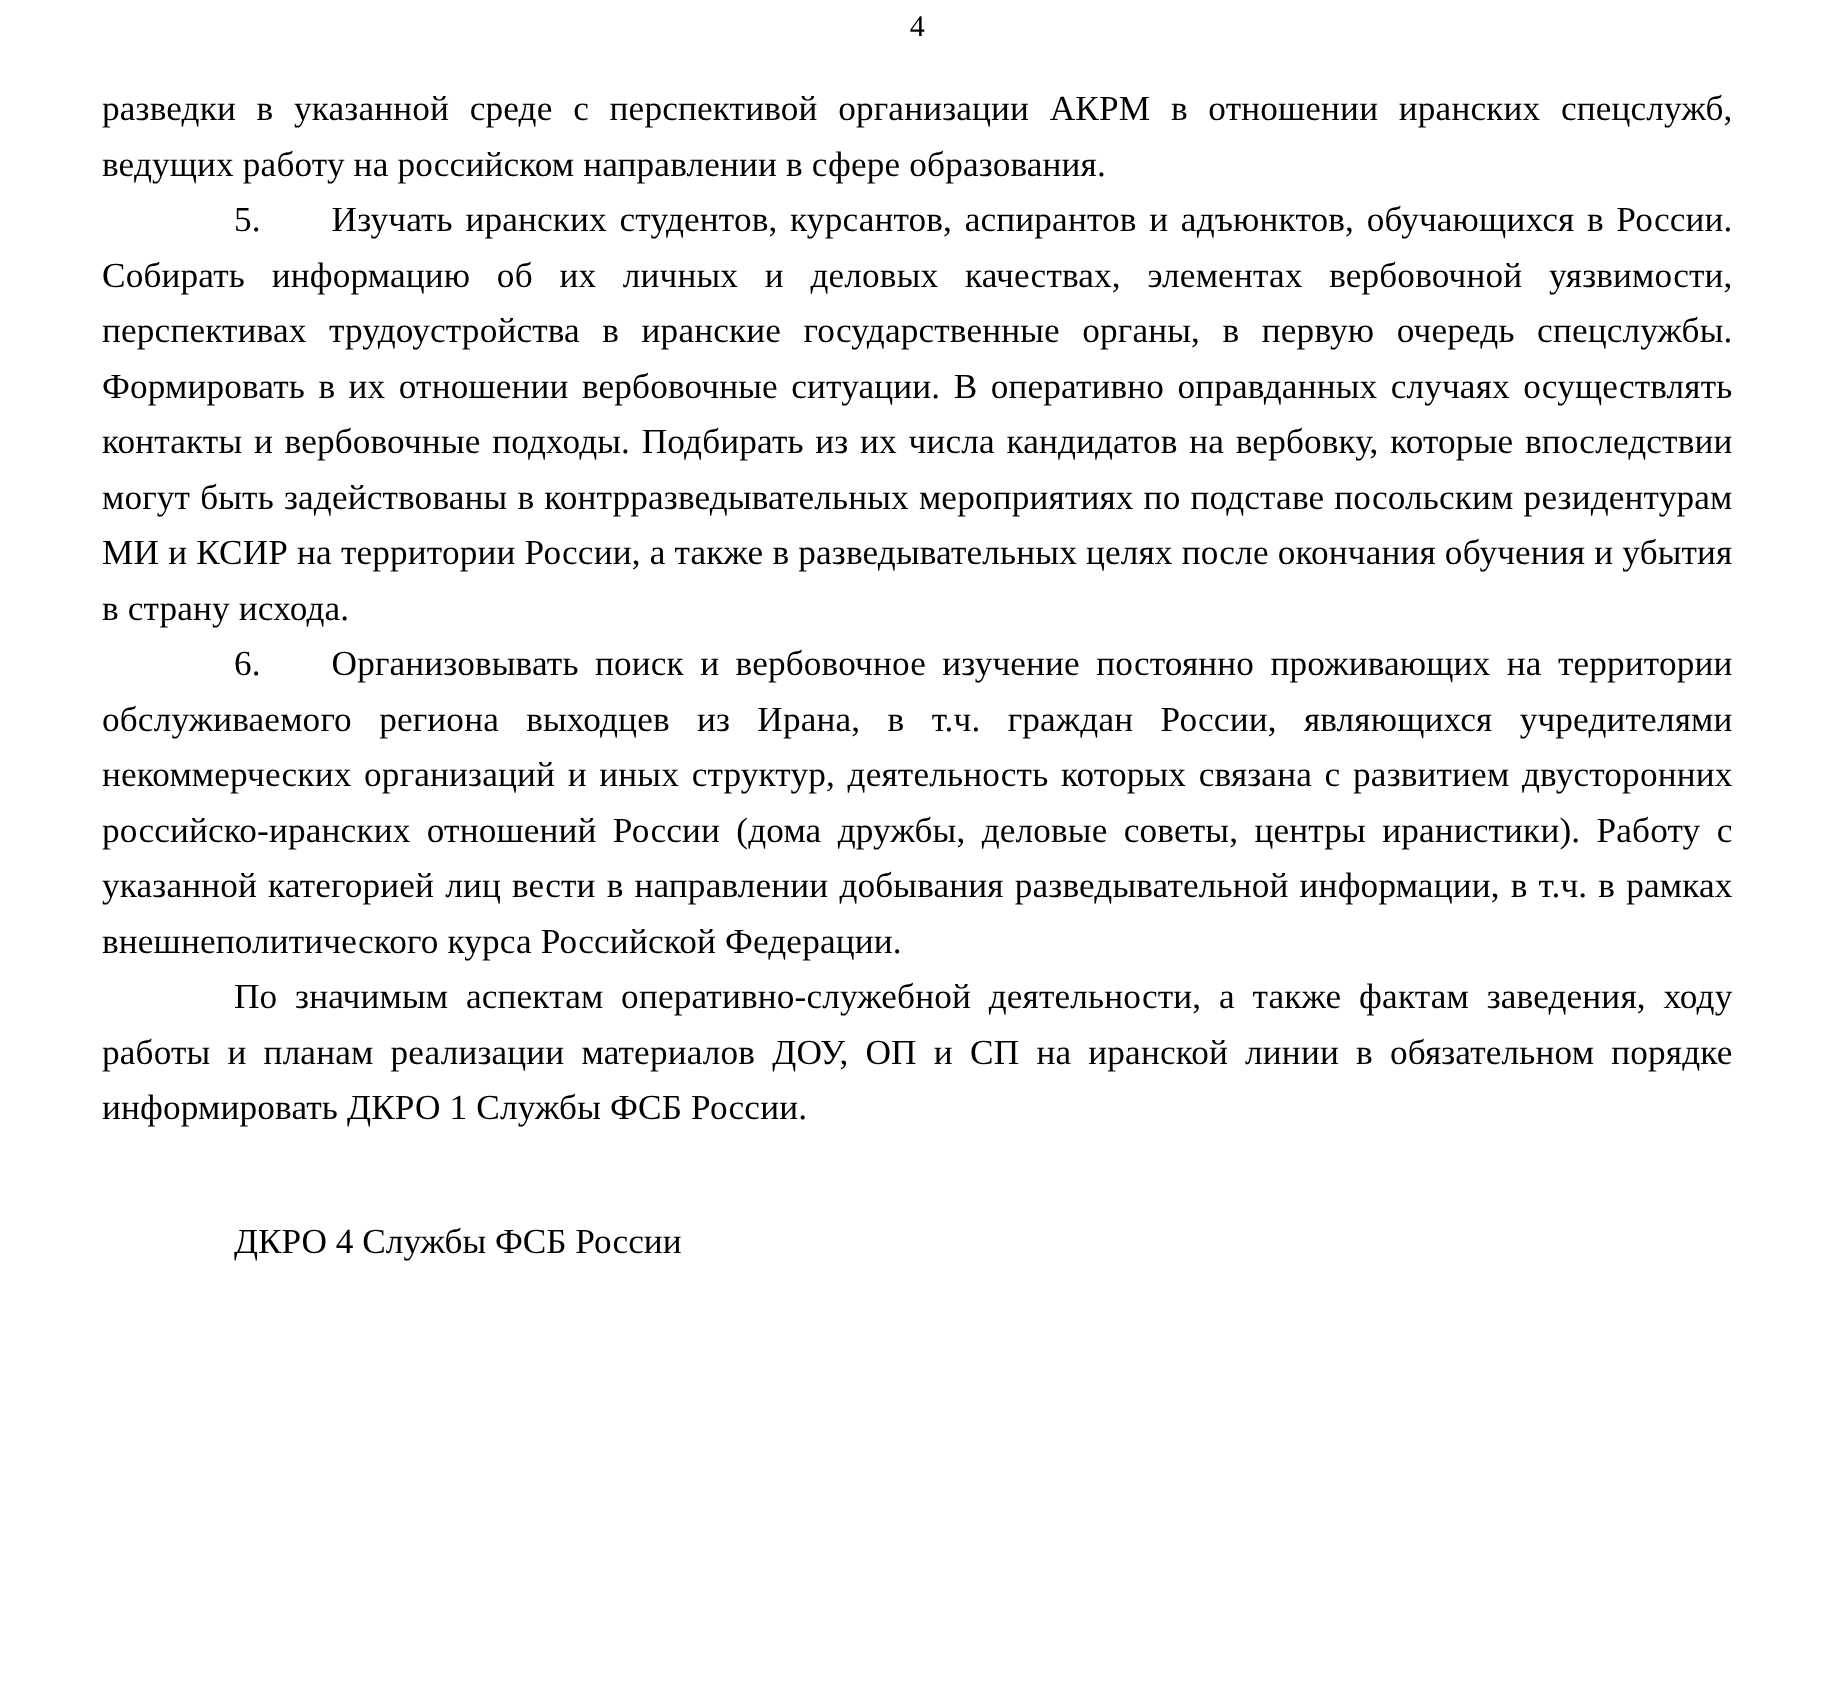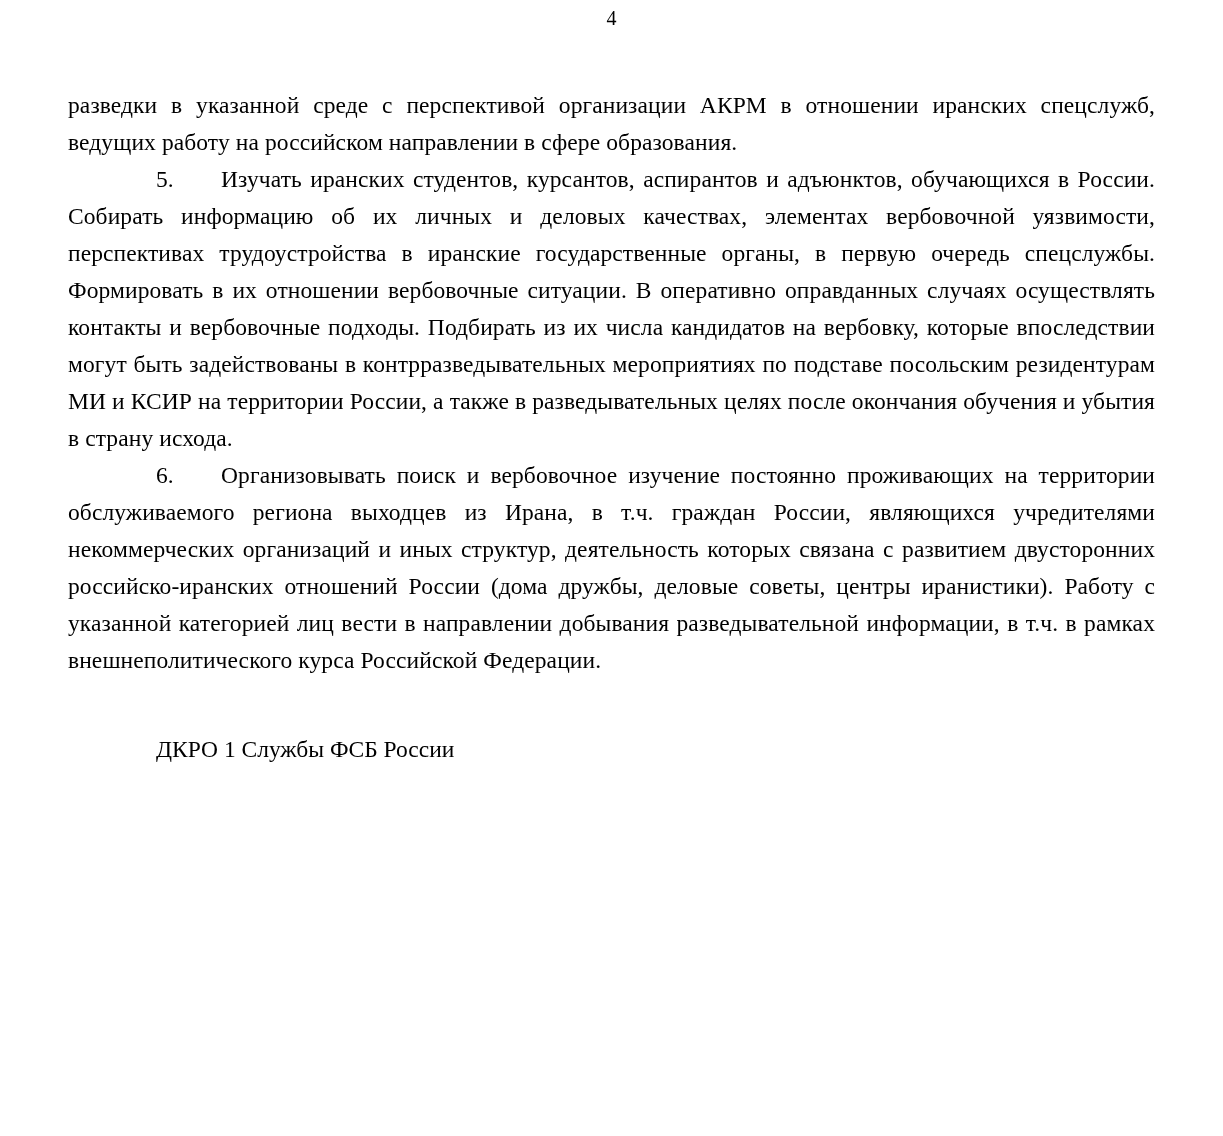--- a/index.html
+++ b/index.html
@@ -24,21 +24,20 @@
     width: 100%;
     text-align: center;
     font-size: 20px;
     line-height: 24px;
   }
   .body {
     position: absolute;
     top: 55px;
     left: 68px;
     width: 1087px;
-    margin-top: 32px;
   }
   .para {
     margin: 0 0 0 0;
     font-size: 23.5px;
     line-height: 37px;
     text-align: justify;
     text-justify: inter-word;
     letter-spacing: 0.1px;
   }
   .para.indent-wide {
@@ -61,18 +60,19 @@
   <div class="page-number">4</div>
 
   <div class="body">
 
     <p class="para">разведки в указанной среде с перспективой организации АКРМ в отношении иранских спецслужб, ведущих работу на российском направлении в сфере образования.</p>
 
     <p class="para indent-wide">5.  Изучать иранских студентов, курсантов, аспирантов и адъюнктов, обучающихся в России. Собирать информацию об их личных и деловых качествах, элементах вербовочной уязвимости, перспективах трудоустройства в иранские государственные органы, в первую очередь спецслужбы. Формировать в их отношении вербовочные ситуации. В оперативно оправданных случаях осуществлять контакты и вербовочные подходы. Подбирать из их числа кандидатов на вербовку, которые впоследствии могут быть задействованы в контрразведывательных мероприятиях по подставе посольским резидентурам МИ и КСИР на территории России, а также в разведывательных целях после окончания обучения и убытия в страну исхода.</p>
 
     <p class="para indent-wide">6.  Организовывать поиск и вербовочное изучение постоянно проживающих на территории обслуживаемого региона выходцев из Ирана, в т.ч. граждан России, являющихся учредителями некоммерческих организаций и иных структур, деятельность которых связана с развитием двусторонних российско-иранских отношений России (дома дружбы, деловые советы, центры ираниcтики). Работу с указанной категорией лиц вести в направлении добывания разведывательной информации, в т.ч. в рамках внешнеполитического курса Российской Федерации.</p>
 
+    <p class="para indent-wide">По значимым аспектам оперативно-служебной деятельности, а также фактам заведения, ходу работы и планам реализации материалов ДОУ, ОП и СП на иранской линии в обязательном порядке информировать ДКРО 1 Службы ФСБ России.</p>
 
-    <div class="signature">ДКРО 1 Службы ФСБ России</div>
+    <div class="signature">ДКРО 4 Службы ФСБ России</div>
 
   </div>
 
 </div>
 
 </body></html>

